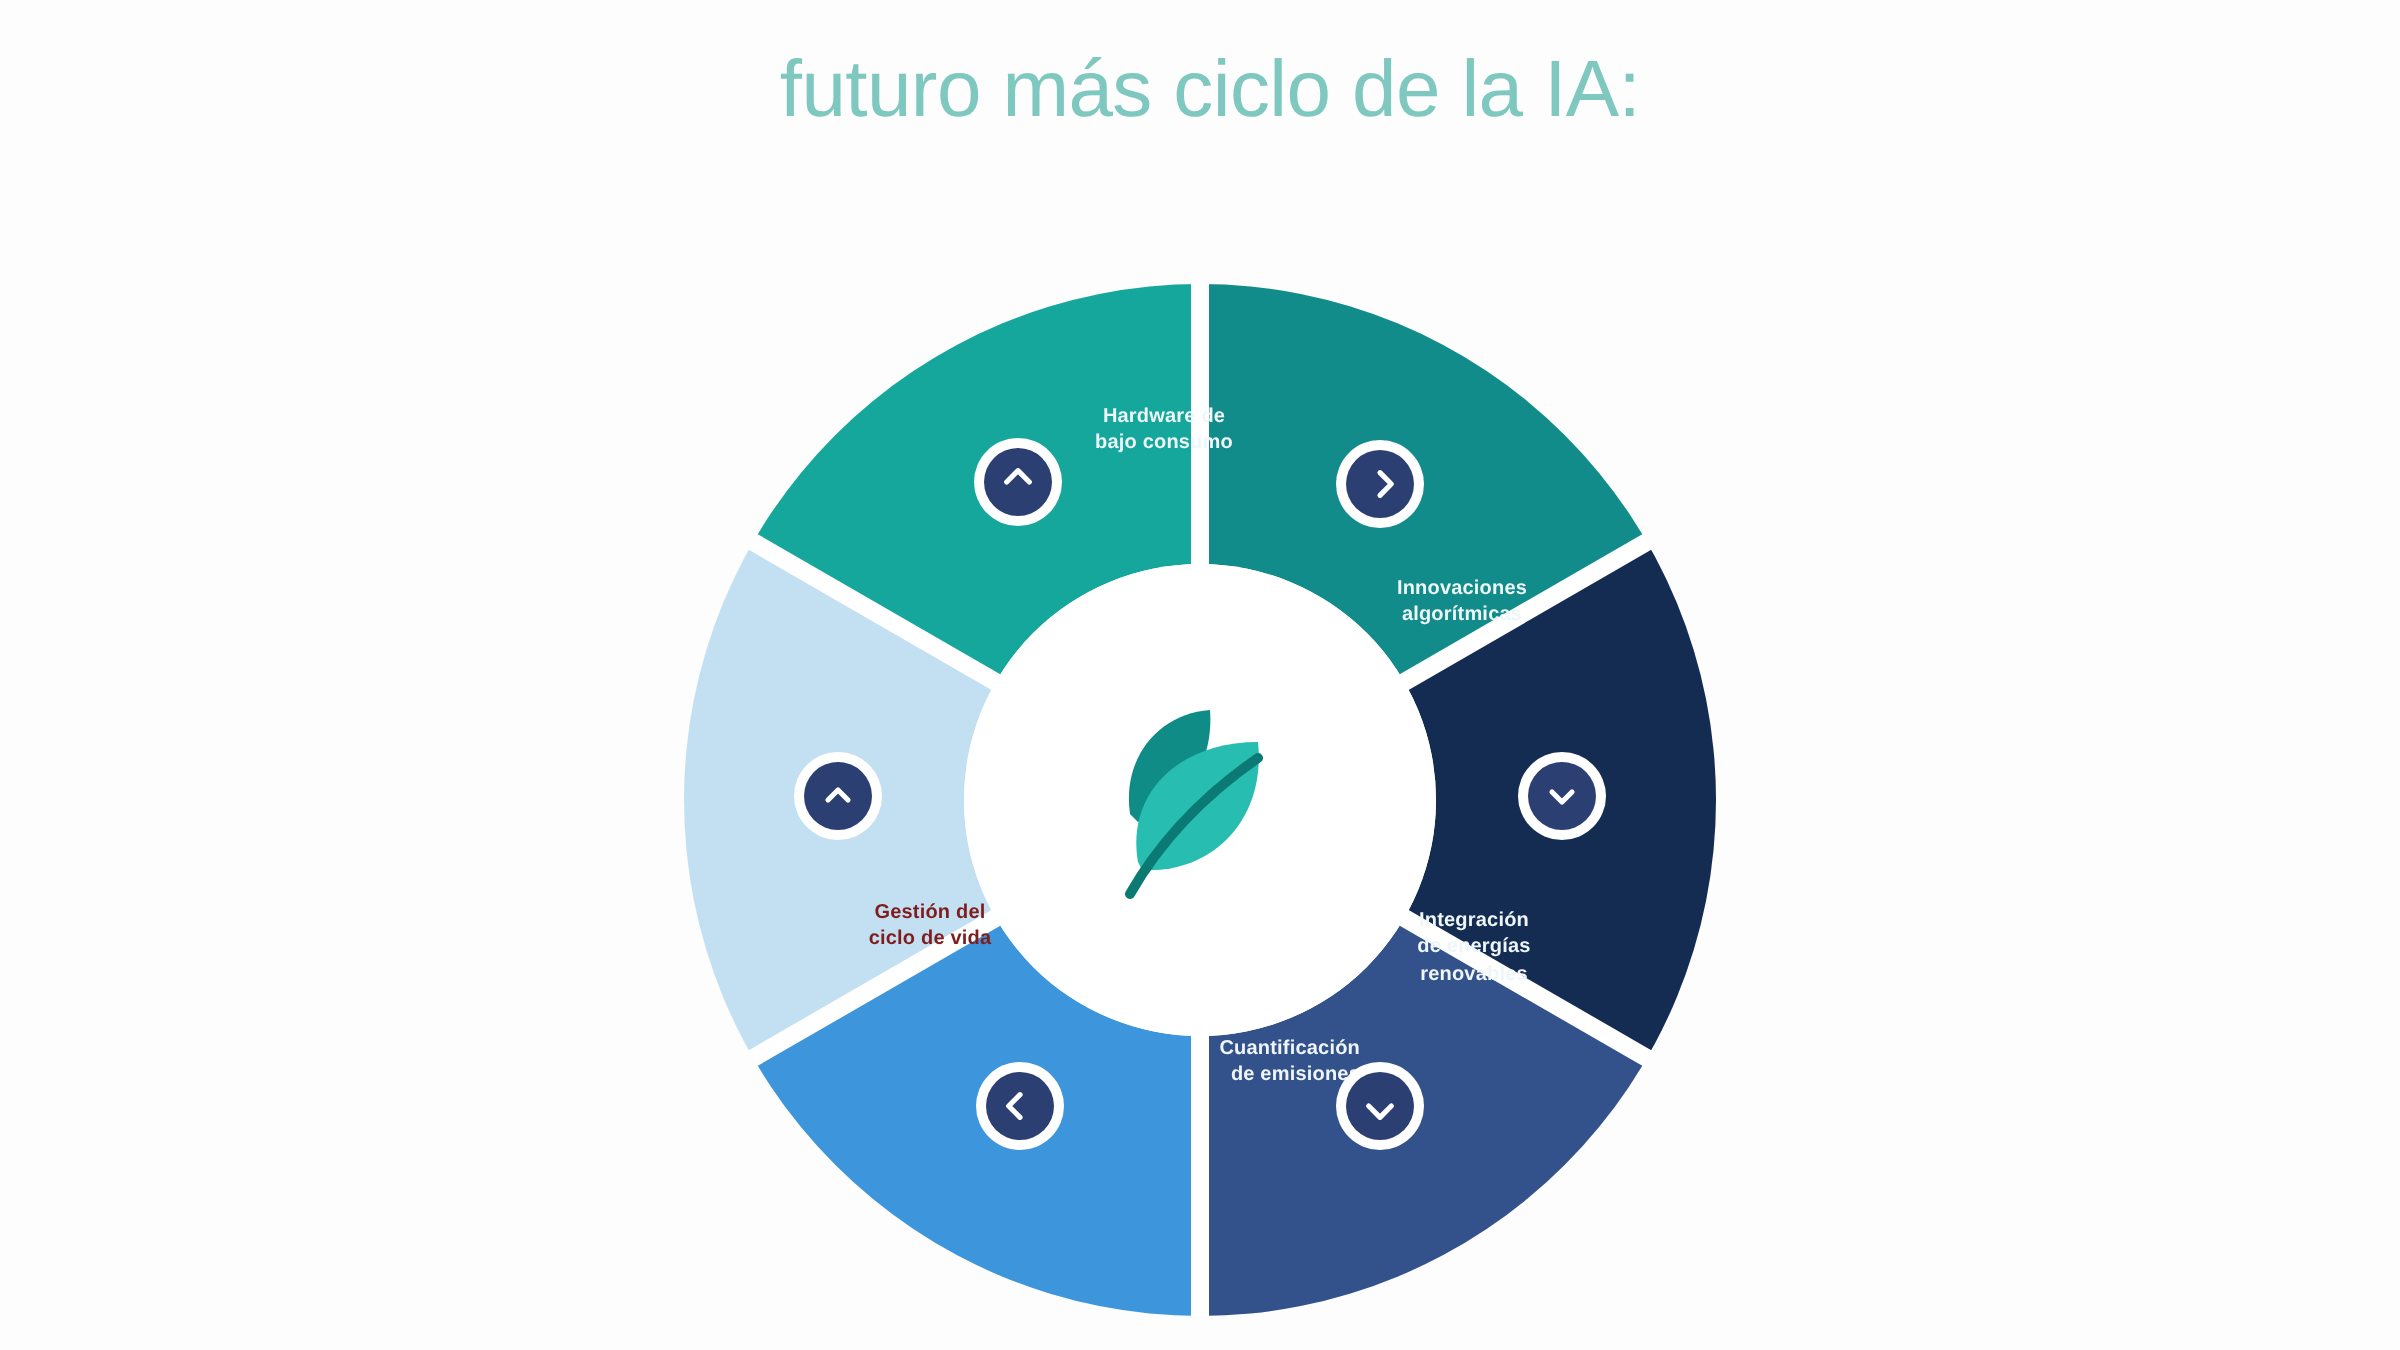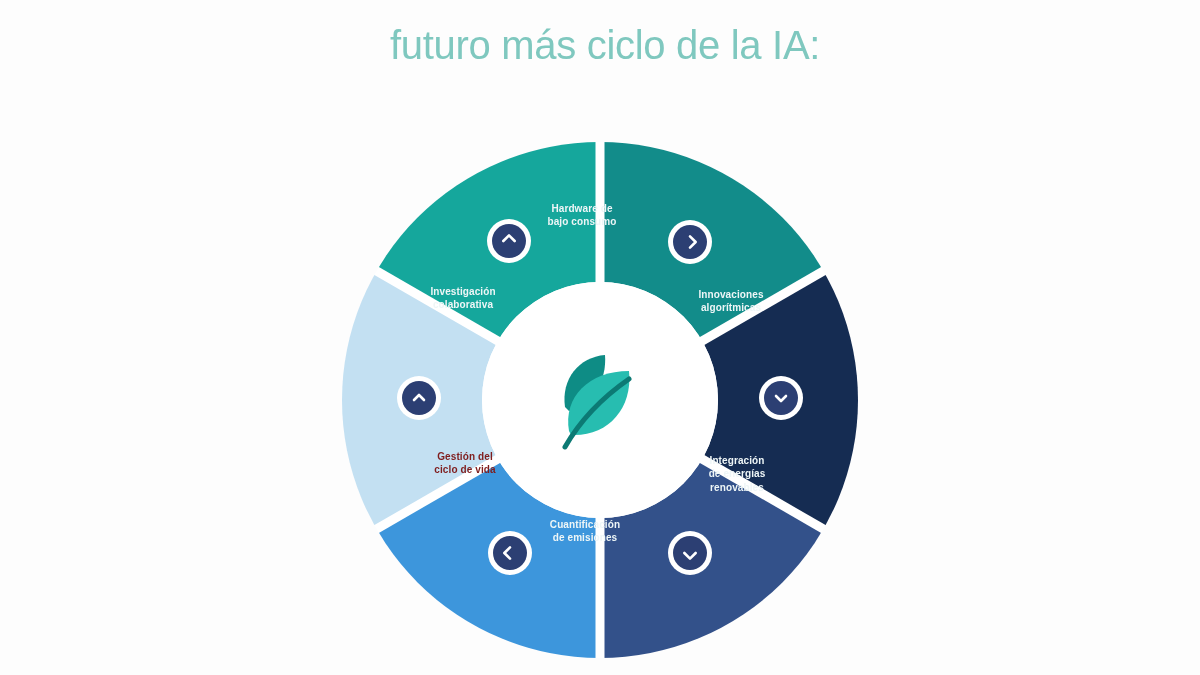--- a/index.html
+++ b/index.html
@@ -54,21 +54,21 @@
     letter-spacing:0.1px;
     color:#eef6f7;
     pointer-events:none;
     white-space:pre-line;
   }
   .seg-label.dark{color:#7f1d1d;}
 
   .lbl-hardware{left:152px;top:62px;width:180px;}
   .lbl-innov{left:296px;top:148px;width:190px;}
   .lbl-energ{left:302px;top:314px;width:190px;}
-  .lbl-cuant{left:150px;top:378px;width:190px;}
+  .lbl-cuant{left:150px;top:378px;width:190px;text-align:right;}
   .lbl-ciclo{left:30px;top:310px;width:190px;}
   .lbl-invest{left:28px;top:145px;width:190px;}
 
   
   .badge{
     position:absolute;
     width:34px;height:34px;
     border-radius:50%;
     background:#2c3f73;
     box-shadow:0 0 0 5px #ffffff;
@@ -142,22 +142,20 @@
 bajo consumo</div>
     <div class="seg-label lbl-innov">Innovaciones
 algorítmicas</div>
     <div class="seg-label lbl-energ">Integración
 de energías
 renovables</div>
     <div class="seg-label lbl-cuant">Cuantificación
 de emisiones</div>
     <div class="seg-label dark lbl-ciclo">Gestión del
 ciclo de vida</div>
-    <div class="seg-label lbl-invest">Investigación
-colaborativa</div>
 
     <div class="badge b-tl">
       <span>
         <svg width="20" height="20" viewBox="0 0 20 20">
           <polyline points="6,6 14,6 14,14" fill="none" stroke="#ffffff" stroke-width="2.6" stroke-linecap="round" stroke-linejoin="round" transform="rotate(-45 10 10)"></polyline>
         </svg>
       </span>
     </div>
 
     <div class="badge b-tr">

